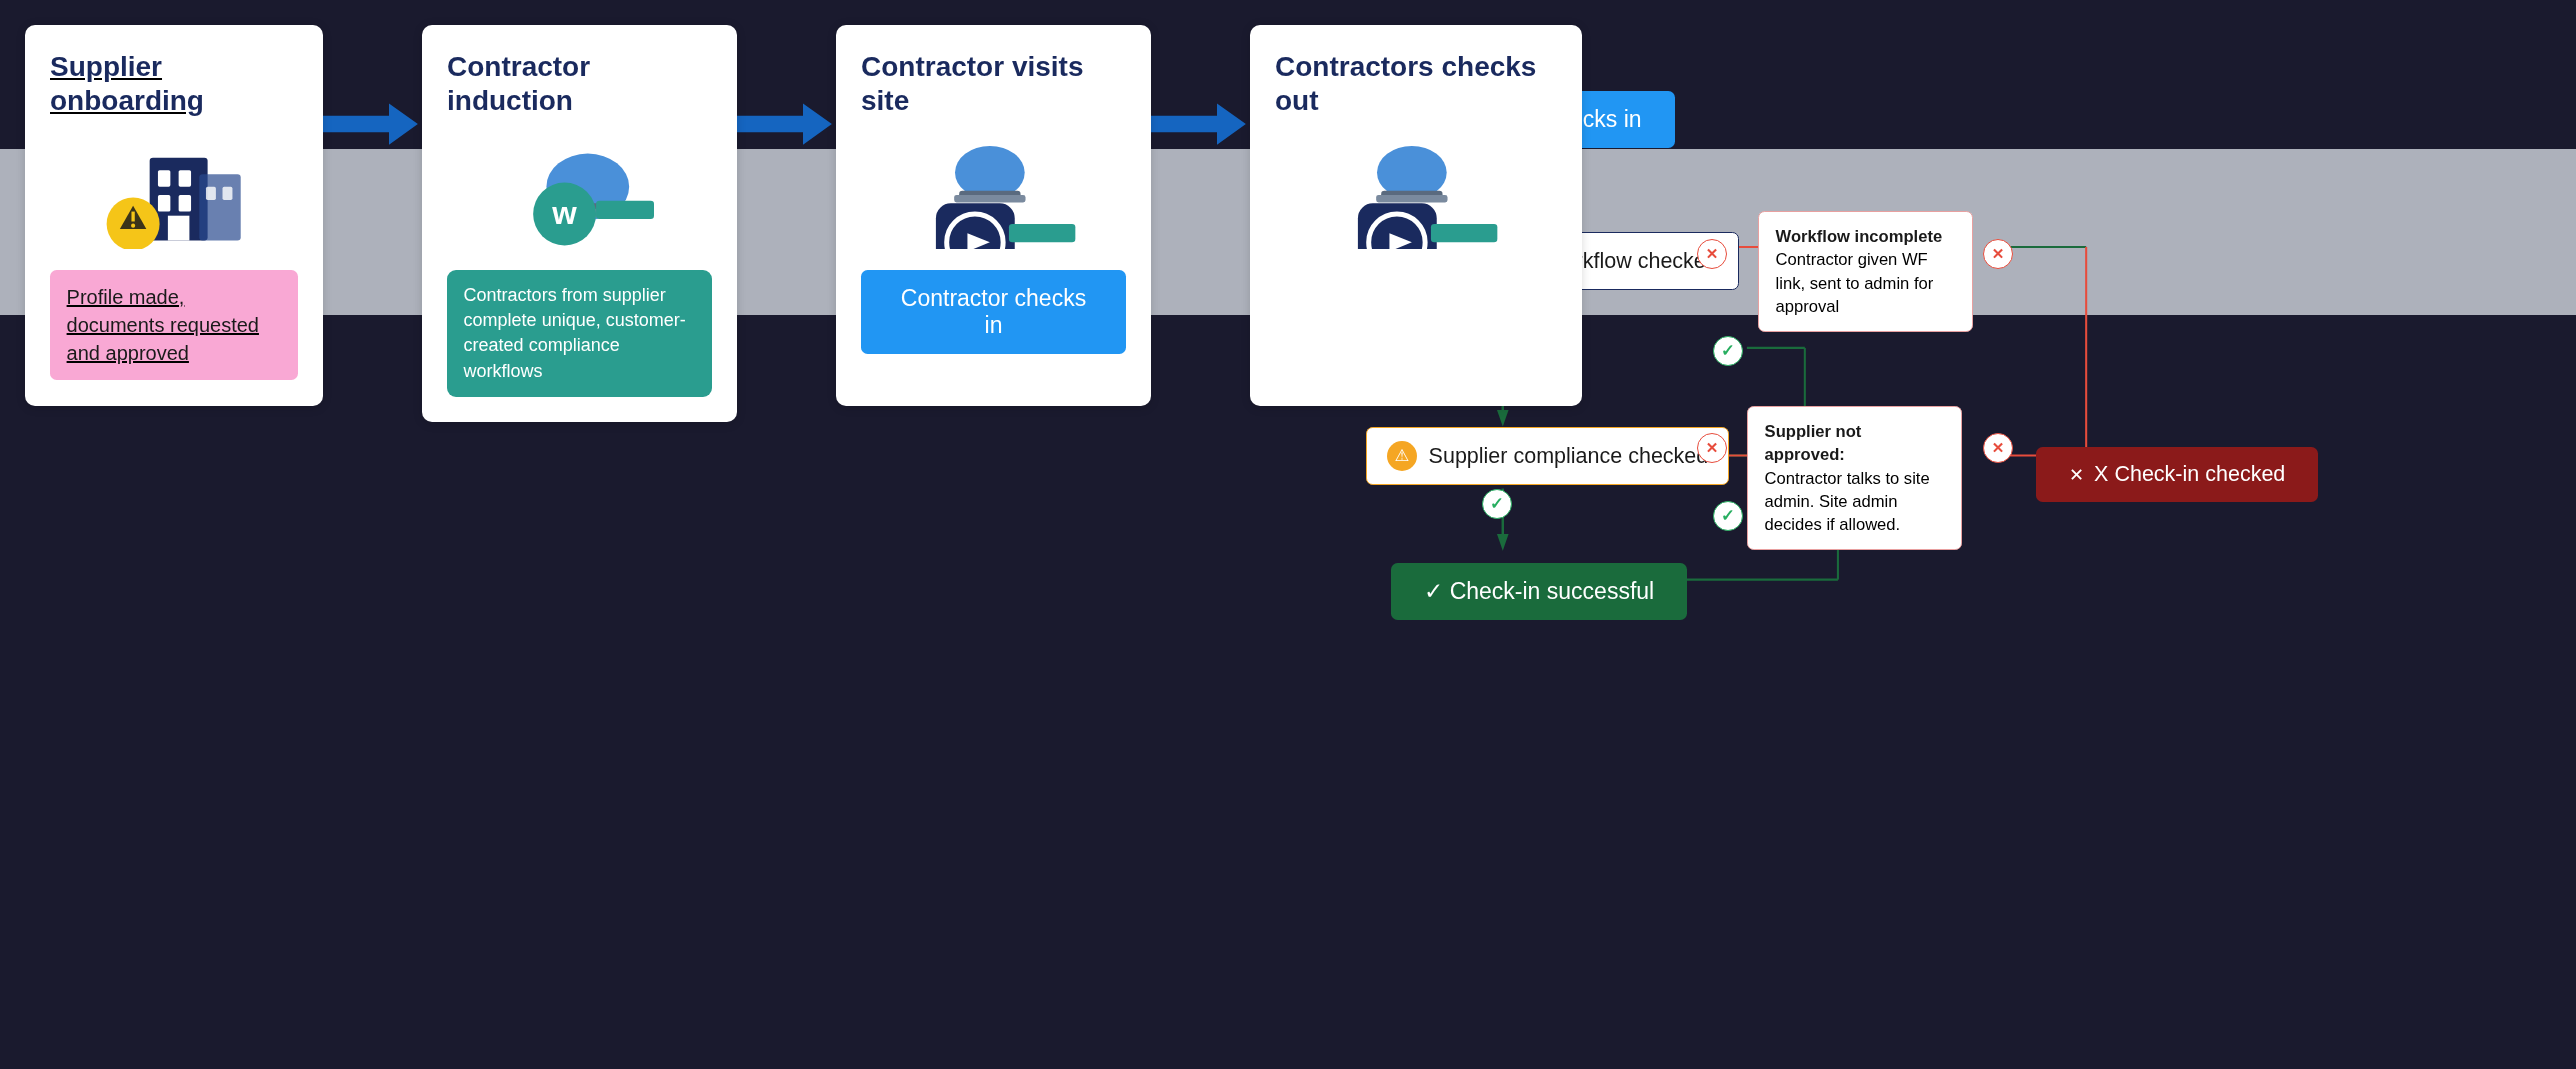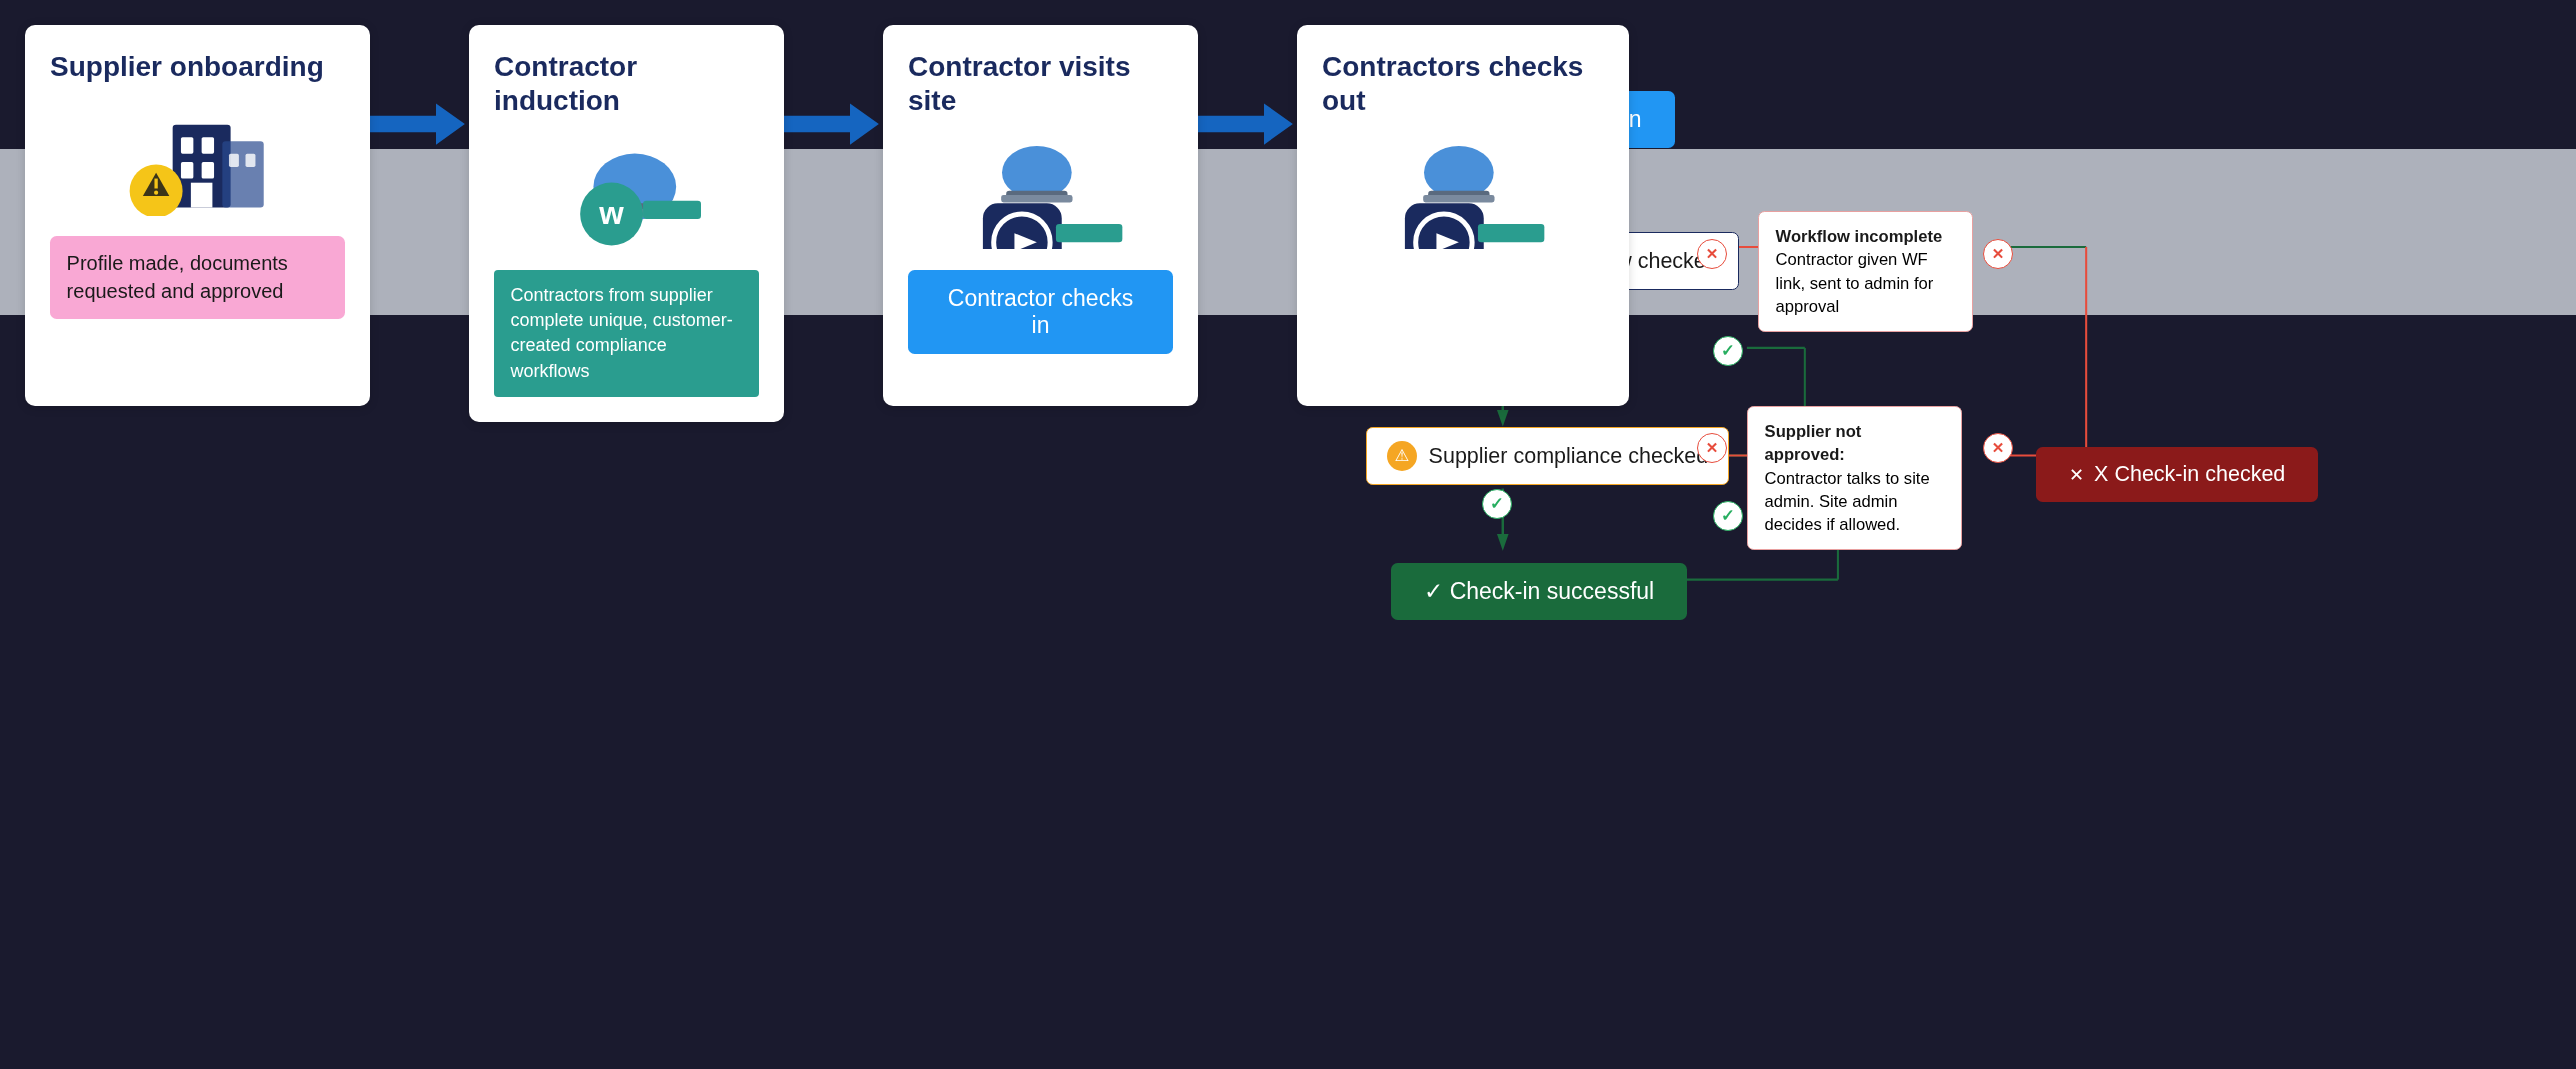--- a/index.html
+++ b/index.html
@@ -59,21 +59,21 @@
       font-size: 20px;
       color: #1a1a1a;
       font-weight: 500;
       line-height: 1.4;
       margin-top: 8.3px;
     }
 
     
     .teal-box {
       background: #2a9d8f;
-      border-radius: 4px;
+      border-radius: 9px;
       padding: 13.2px 16.6px;
       font-size: 18px;
       color: white;
       font-weight: 400;
       line-height: 1.4;
       margin-top: 8.3px;
     }
 
     
     .checkin-btn {
@@ -229,21 +229,21 @@
     }
   </style>
 </head>
 <body>
 
 <div class="gray-band"></div>
 
 <div class="four-cards">
 
   <div class="card-wrapper">
-    <div class="phase-card" style="width:345px; min-height:381px;">
+    <div class="phase-card" style="width:298px; min-height:381px;text-decoration:underline;">
       <div class="card-title">Supplier onboarding</div>
       <div class="card-icon-area">
 
         <svg width="149" height="108" viewBox="0 0 180 130">
 
           <rect x="60" y="20" width="70" height="100" rx="4" fill="#1a2a5e"></rect>
           <rect x="70" y="35" width="15" height="20" rx="2" fill="white"></rect>
           <rect x="95" y="35" width="15" height="20" rx="2" fill="white"></rect>
           <rect x="70" y="65" width="15" height="20" rx="2" fill="white"></rect>
           <rect x="95" y="65" width="15" height="20" rx="2" fill="white"></rect>

